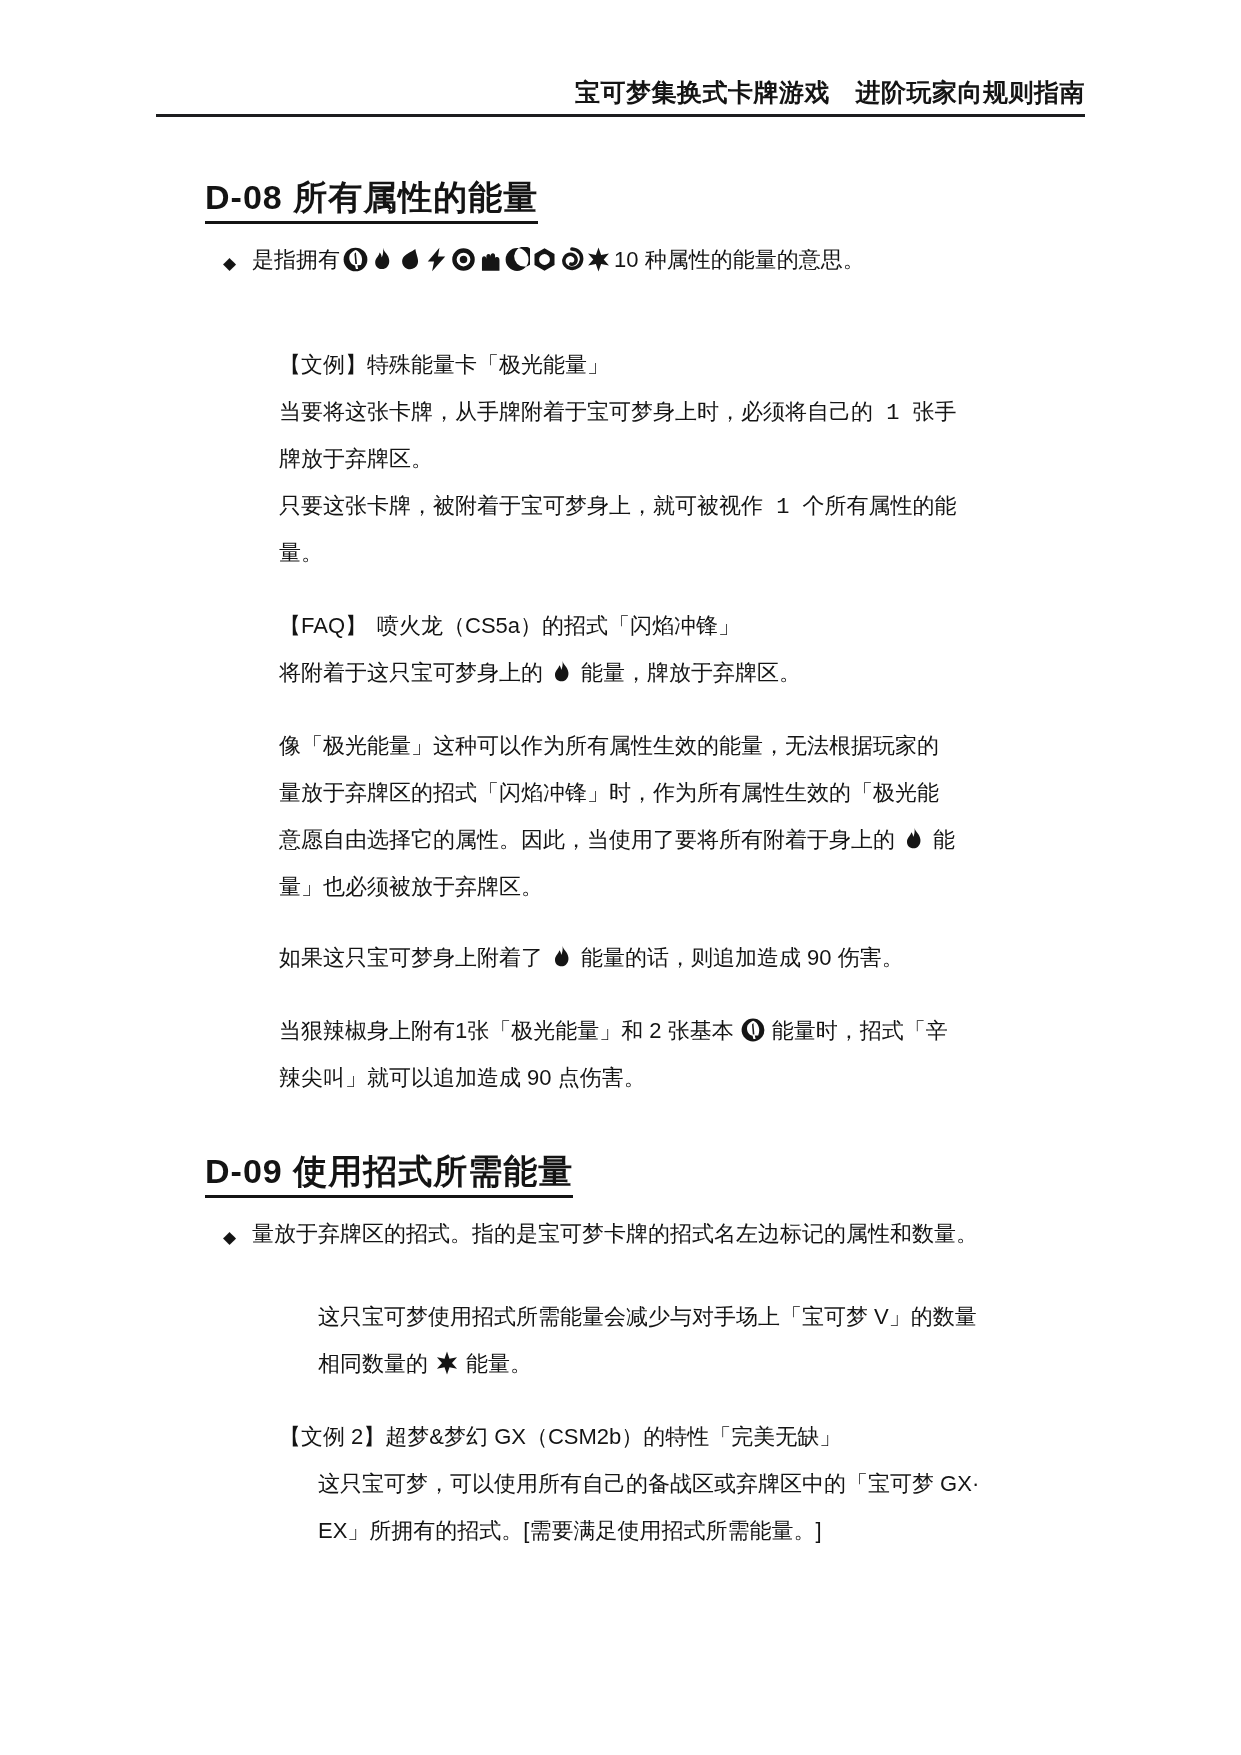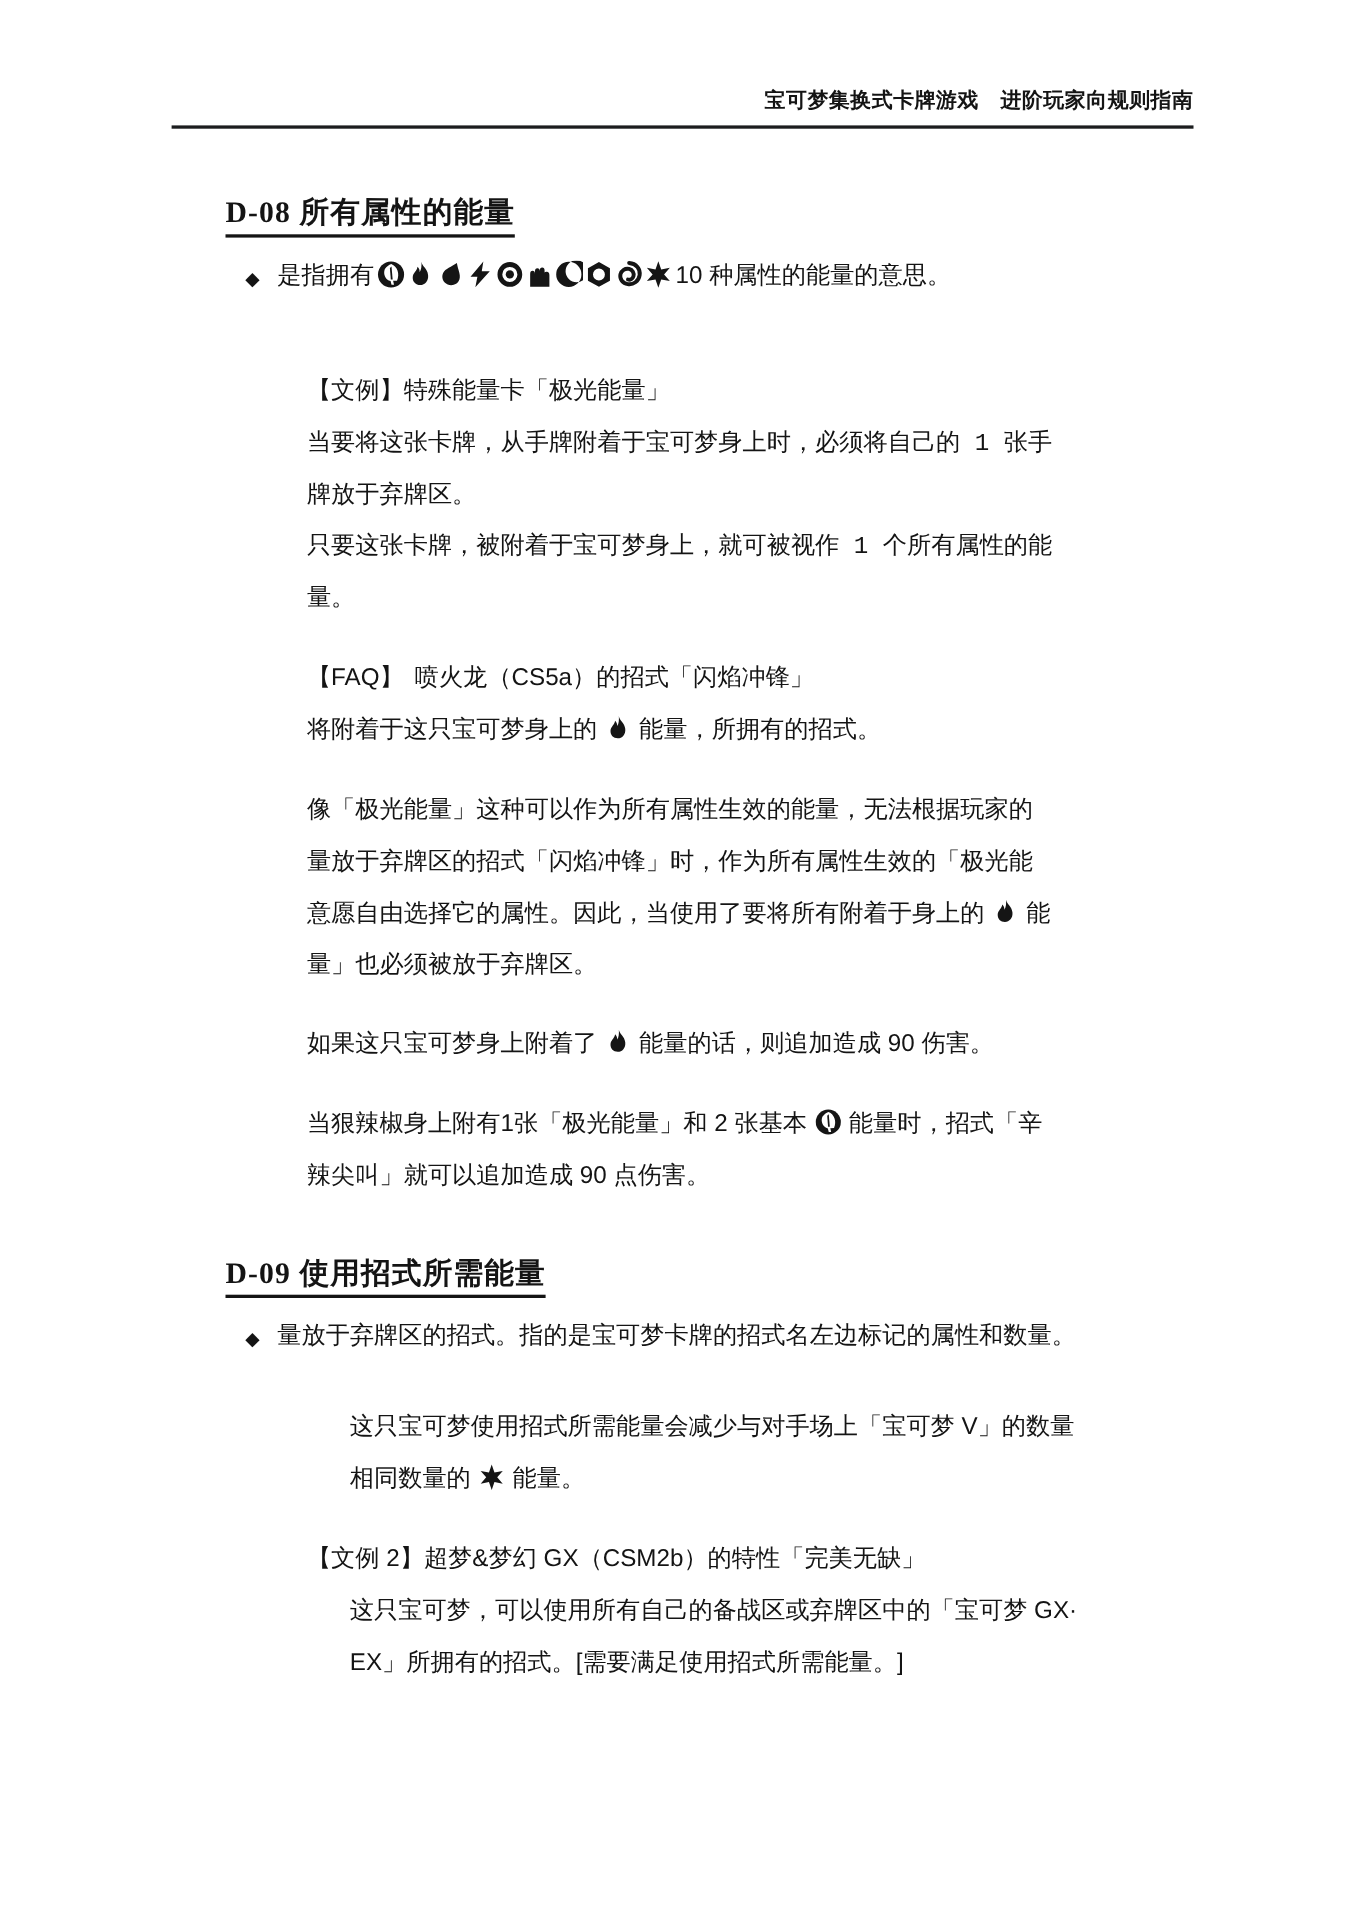--- a/index.html
+++ b/index.html
@@ -3,25 +3,25 @@
 <meta charset="utf-8">
 <title>规则指南</title>
 <style>
   html,body{margin:0;padding:0;background:#fff;}
   .page{
     position:relative;width:1241px;height:1755px;background:#ffffff;color:#141414;
     font-family:"Liberation Sans","DejaVu Sans",sans-serif;overflow:hidden;
   }
   
   .header{padding:80px 156px 0 156px;}
-  .header-title{text-align:right;font-size:19px;font-weight:bold;letter-spacing:.5px;line-height:24px;}
+  .header-title{text-align:right;font-size:25px;font-weight:bold;letter-spacing:.5px;line-height:24px;}
   .header-rule{margin-top:10px;border-bottom:3px solid #1c1d1f;}
   
   .content{padding:0 150px 0 205px;font-size:22px;}
-  .sec-heading{margin:58px 0 0 0;font-size:27px;font-weight:bold;letter-spacing:1px;font-family:Liberation Serif, serif;}
+  .sec-heading{margin:58px 0 0 0;font-size:34px;font-weight:bold;letter-spacing:1px;}
   .sec-heading .hul{border-bottom:3px solid #141414;padding-bottom:5px;}
   .bullet-row{margin:24px 0 0 18px;display:flex;align-items:flex-start;line-height:30px;}
   .diamond{font-size:17px;margin:4px 16px 0 0;flex:0 0 auto;}
   .block{margin-left:74px;line-height:47px;white-space:nowrap;}
   .mt-ex{margin-top:64px;font-family:Liberation Mono, monospace;}
   .mt-faq1{margin-top:24px;}
   .mt-faq2{margin-top:24px;}
   .mt-ex1{margin-top:40px;}
   .mt-ex2{margin-top:26px;}
   .mt-d09{margin-top:48px;}
@@ -92,21 +92,21 @@
     </div>
 
     <div class="block mt-faq1">
       <div>
         <span class="faq-label">【FAQ】</span><span>喷火龙（CS5a）的招式「闪焰冲锋」</span>
       </div>
       <div class="bbody">
         <div>
           <span>将附着于这只宝可梦身上的</span><span class="enicon"><svg viewBox="0 0 12 12" fill="#151515">
                 <path d="M6.3,0.4 C6.5,2.5 8.9,3.4 9.2,6.2 C9.5,8.8 7.8,10.6 5.8,10.6 C3.8,10.6 2.4,9.2 2.5,7.2 C2.6,5.2 4.3,4.6 4.6,2.6 C5.3,3.3 5.6,4 5.5,5 C6.3,4.1 6.4,2.2 6.3,0.4 Z"></path>
-              </svg></span><span>能量，所拥有的招式。</span>
+              </svg></span><span>能量，牌放于弃牌区。</span>
         </div>
         <div class="note">
           <div>像「极光能量」这种可以作为所有属性生效的能量，无法根据玩家的</div>
           <div>量放于弃牌区的招式「闪焰冲锋」时，作为所有属性生效的「极光能</div>
           <div>
             <span>意愿自由选择它的属性。因此，当使用了要将所有附着于身上的</span><span class="enicon"><svg viewBox="0 0 12 12" fill="#151515">
                   <path d="M6.3,0.4 C6.5,2.5 8.9,3.4 9.2,6.2 C9.5,8.8 7.8,10.6 5.8,10.6 C3.8,10.6 2.4,9.2 2.5,7.2 C2.6,5.2 4.3,4.6 4.6,2.6 C5.3,3.3 5.6,4 5.5,5 C6.3,4.1 6.4,2.2 6.3,0.4 Z"></path>
                 </svg></span><span>能</span>
           </div>
           <div>量」也必须被放于弃牌区。</div>

